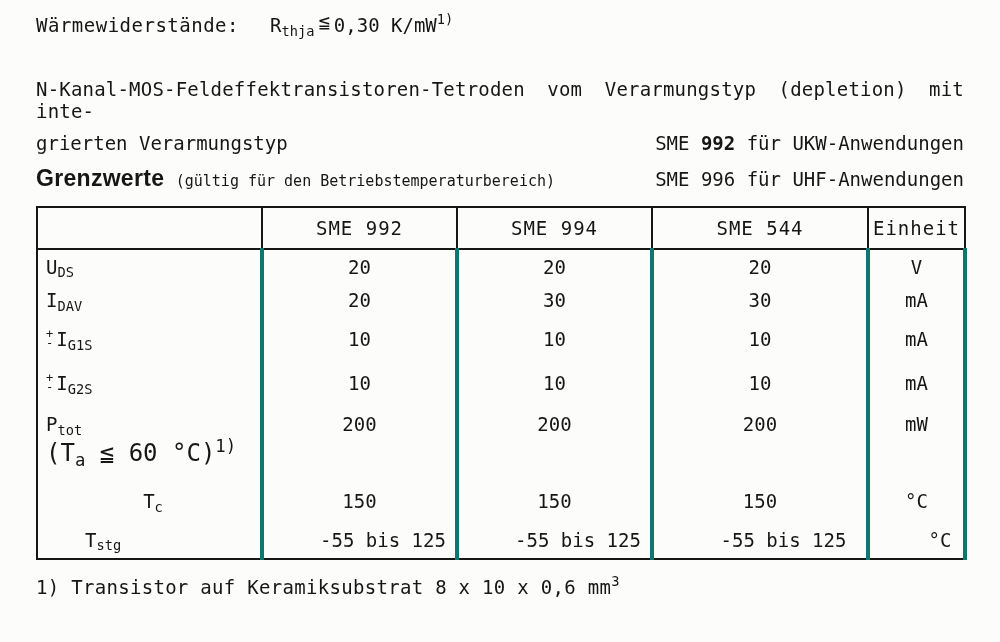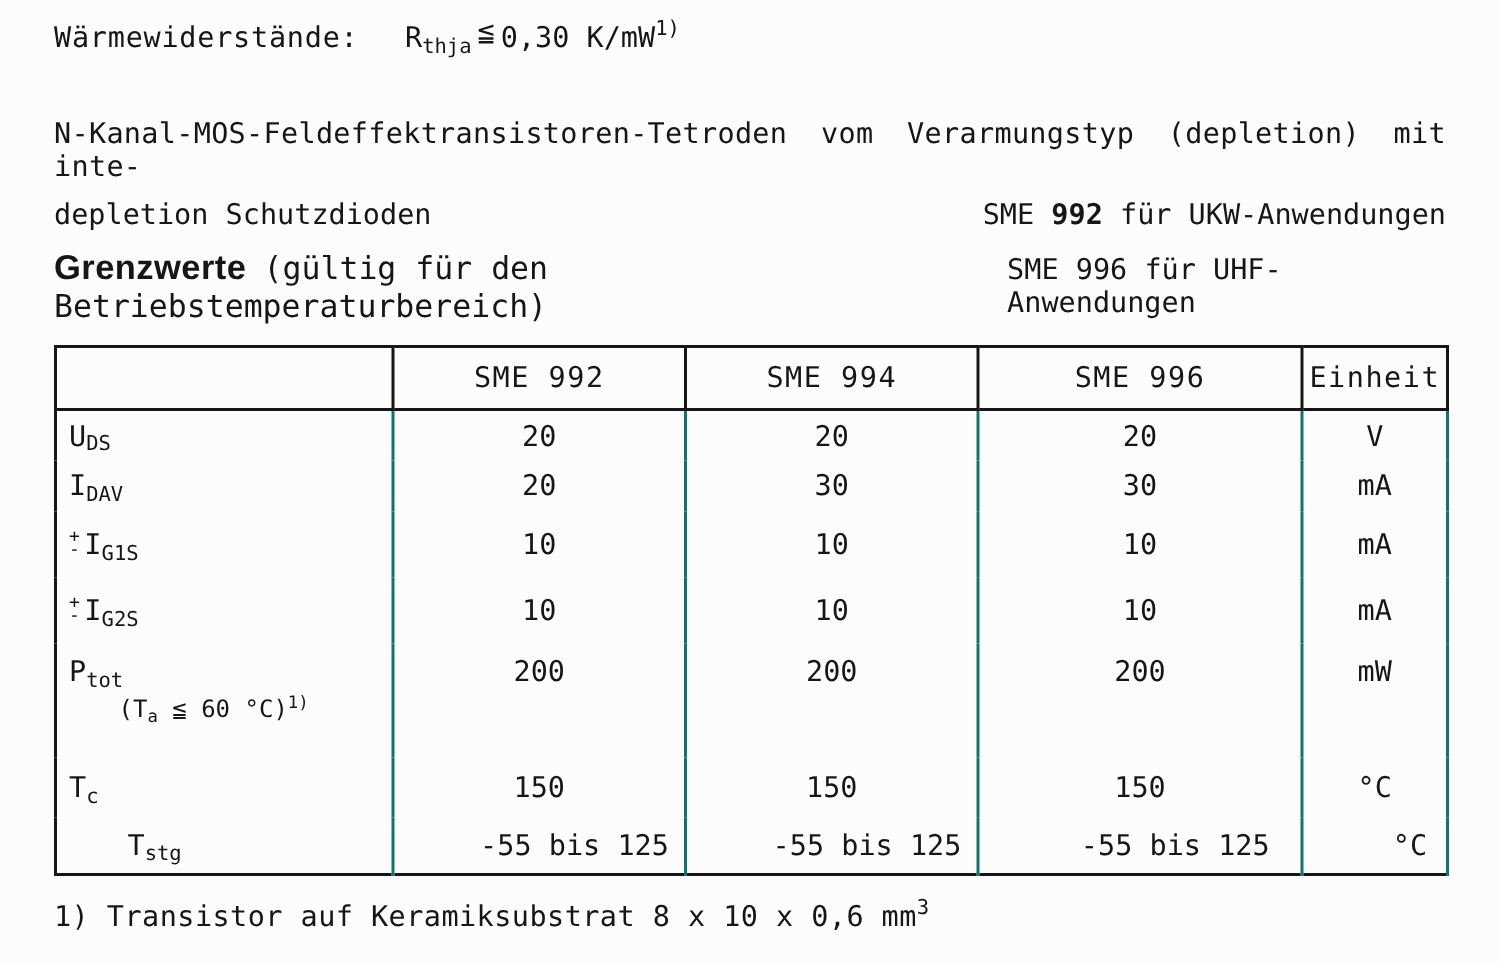--- a/index.html
+++ b/index.html
@@ -33,21 +33,21 @@
   .sme-right { text-align: right; margin-bottom: 10px; }
   .sme-num-bold { font-weight: bold; }
 
   .heading-line { margin-bottom: 14px; }
   .sec-title {
     font-family: "Liberation Sans", sans-serif;
     font-weight: bold;
     font-size: 23px;
     letter-spacing: 0.3px;
   }
-  .sec-sub { font-size: 21px; }
+  .sec-sub { font-size: 15px; }
 
   
   table.limits {
     border-collapse: collapse;
     border: 2px solid #161616;
     table-layout: fixed;
     width: 928px;
   }
   col.c-param  { width: 225px; }
   col.c-v1     { width: 195px; }
@@ -57,32 +57,32 @@
   th {
     border: 2px solid #161616;
     font-weight: normal;
     font-size: 19px;
     height: 42px;
     text-align: center;
     letter-spacing: 1px;
   }
   td {
     border-left: 2px solid #161616;
-    border-right: 2px solid #0f766e;
+    border-right: 4px solid #0f766e;
     font-size: 19px;
     vertical-align: middle;
     text-align: center;
   }
   td.param { text-align: left; padding-left: 8px; }
   tr.r-h34 td { height: 34px; }
   tr.r-h44 td { height: 44px; }
   tr.r-ptot td { height: 76px; vertical-align: top; padding-top: 8px; }
-  tr.r-h40 td { height: 40px; }
+  tr.r-h40 td { height: 40px; text-align: center; }
   tr.r-h38 td { height: 38px; padding-left: 47px; }
-  .note-line { margin-top: 4px; font-size: 16px; margin-left: 33px; }
+  .note-line { margin-top: 4px; font-size: 24px; }
   .pm {
     display: inline-flex;
     flex-direction: column;
     font-size: 12px;
     line-height: 0.75;
     vertical-align: middle;
     margin-right: 3px;
     position: relative;
     top: -2px;
   }
@@ -96,21 +96,21 @@
 <div class="doc">
 
   <div class="thermal">
     <span class="t-label">Wärmewiderstände:</span>
     <span class="formula"><span>R</span><sub>thja</sub><span class="rel">≦</span><span>0,30 K/mW</span><sup>1)</sup></span>
   </div>
 
   <div class="intro-line1">N-Kanal-MOS-Feldeffektransistoren-Tetroden vom Verarmungstyp (depletion) mit inte-</div>
 
   <div class="row-between intro-line2">
-    <span>depletion Schutzdioden</span>
+    <span>grierten Verarmungstyp</span>
     <span><span>SME </span><span class="sme-num-bold">992</span><span> für UKW-Anwendungen</span></span>
   </div>
 
 
   <div class="row-between heading-line">
     <span><span class="sec-title">Grenzwerte</span> <span class="sec-sub">(gültig für den Betriebstemperaturbereich)</span></span>
     <span><span>SME </span><span>996</span><span> für UHF-Anwendungen</span></span>
   </div>
 
   <table class="limits">
@@ -119,21 +119,21 @@
         <col class="c-v1">
         <col class="c-v2">
         <col class="c-v3">
         <col class="c-unit">
     </colgroup>
     <thead>
       <tr>
         <th></th>
         <th>SME 992</th>
         <th>SME 994</th>
-        <th>SME 996</th>
+        <th>SME 544</th>
         <th>Einheit</th>
       </tr>
     </thead>
     <tbody>
       <tr class="r-h34">
         <td class="param"><span>U</span><sub>DS</sub></td>
         <td>20</td>
         <td>20</td>
         <td>20</td>
         <td>V</td>

